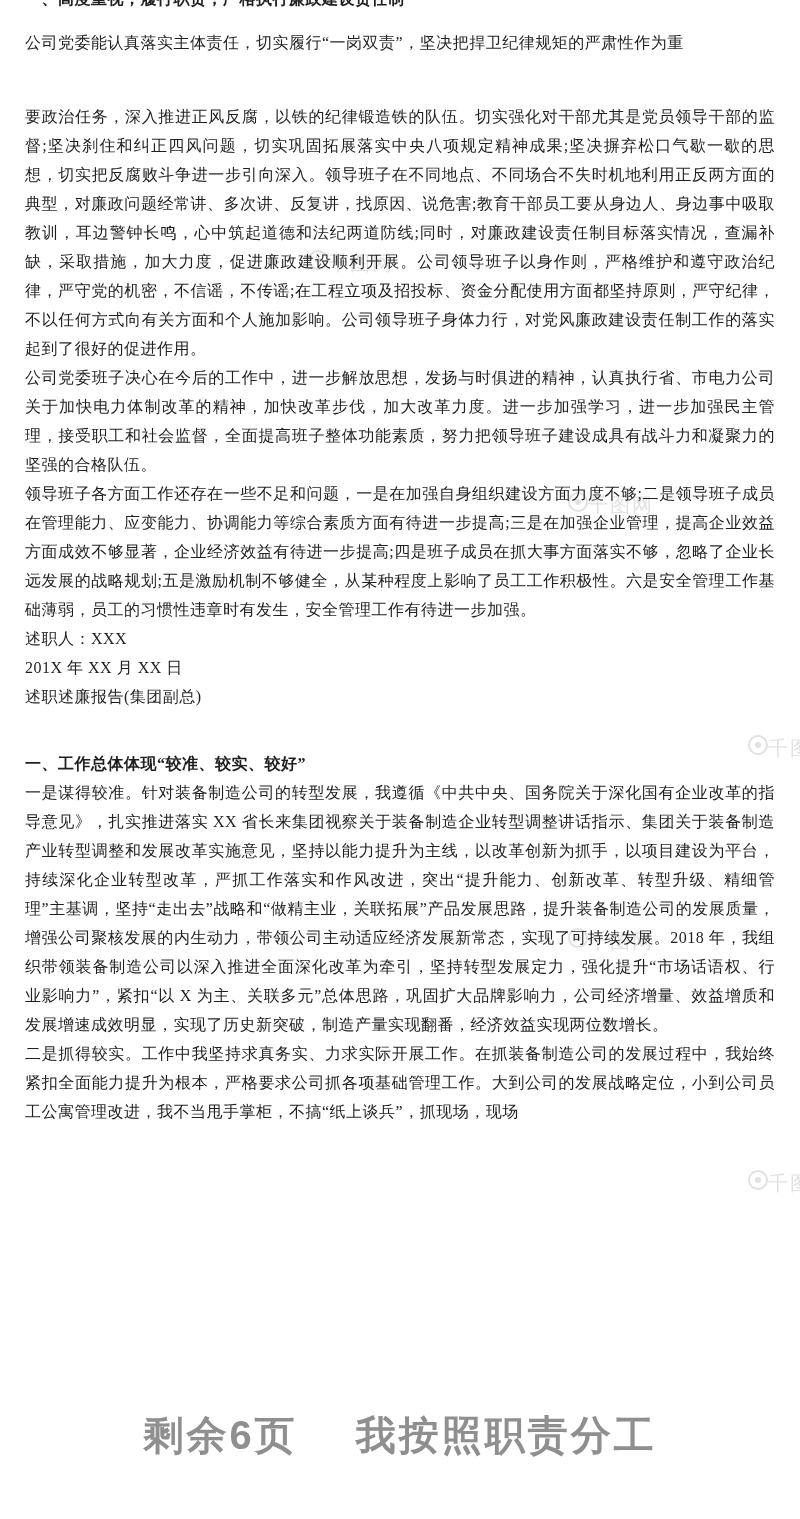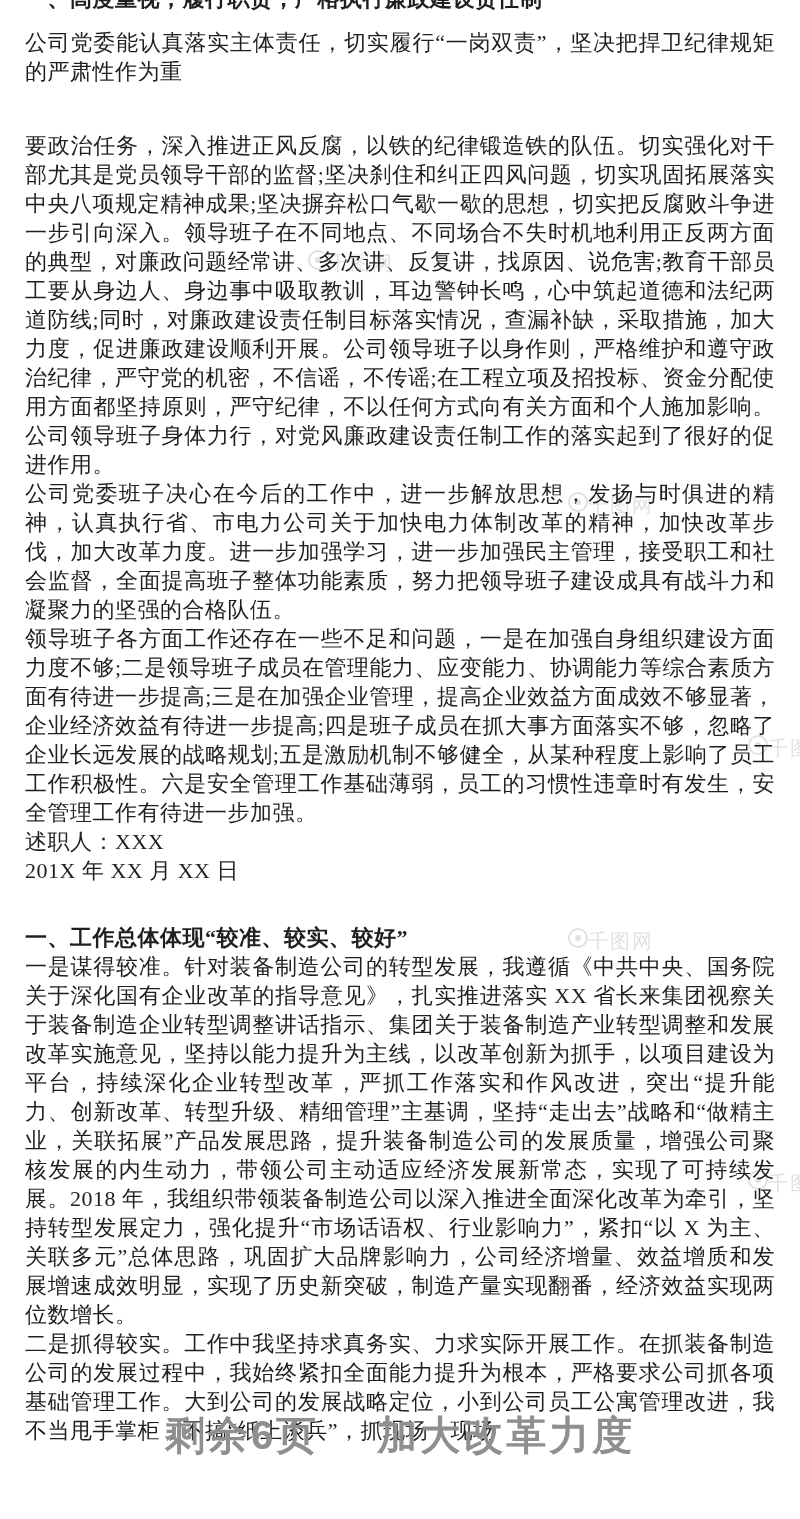--- a/index.html
+++ b/index.html
@@ -46,21 +46,21 @@
     width: 6px; height: 6px;
     border-radius: 50%;
     background: #dcdcdc;
   }
   .page {
     position: relative;
     z-index: 1;
     padding: 0 25px;
   }
   .para {
-    font-size: 22px;
+    font-size: 16px;
     line-height: 29px;
     text-align: justify;
     letter-spacing: 0.5px;
     margin: 0;
   }
   .bold { font-weight: bold; }
   .clip {
     height: 13px;
     overflow: hidden;
   }
@@ -120,26 +120,27 @@
   <p class="para pagegap">要政治任务，深入推进正风反腐，以铁的纪律锻造铁的队伍。切实强化对干部尤其是党员领导干部的监督;坚决刹住和纠正四风问题，切实巩固拓展落实中央八项规定精神成果;坚决摒弃松口气歇一歇的思想，切实把反腐败斗争进一步引向深入。领导班子在不同地点、不同场合不失时机地利用正反两方面的典型，对廉政问题经常讲、多次讲、反复讲，找原因、说危害;教育干部员工要从身边人、身边事中吸取教训，耳边警钟长鸣，心中筑起道德和法纪两道防线;同时，对廉政建设责任制目标落实情况，查漏补缺，采取措施，加大力度，促进廉政建设顺利开展。公司领导班子以身作则，严格维护和遵守政治纪律，严守党的机密，不信谣，不传谣;在工程立项及招投标、资金分配使用方面都坚持原则，严守纪律，不以任何方式向有关方面和个人施加影响。公司领导班子身体力行，对党风廉政建设责任制工作的落实起到了很好的促进作用。</p>
 
   <p class="para">公司党委班子决心在今后的工作中，进一步解放思想，发扬与时俱进的精神，认真执行省、市电力公司关于加快电力体制改革的精神，加快改革步伐，加大改革力度。进一步加强学习，进一步加强民主管理，接受职工和社会监督，全面提高班子整体功能素质，努力把领导班子建设成具有战斗力和凝聚力的坚强的合格队伍。</p>
 
   <p class="para">领导班子各方面工作还存在一些不足和问题，一是在加强自身组织建设方面力度不够;二是领导班子成员在管理能力、应变能力、协调能力等综合素质方面有待进一步提高;三是在加强企业管理，提高企业效益方面成效不够显著，企业经济效益有待进一步提高;四是班子成员在抓大事方面落实不够，忽略了企业长远发展的战略规划;五是激励机制不够健全，从某种程度上影响了员工工作积极性。六是安全管理工作基础薄弱，员工的习惯性违章时有发生，安全管理工作有待进一步加强。</p>
 
   <p class="para">述职人：XXX</p>
 
   <p class="para">201X 年 XX 月 XX 日</p>
 
+  <p class="para">述职述廉报告(集团副总)</p>
 
 
 
   <p class="para bold blank-before">一、工作总体体现“较准、较实、较好”</p>
 
   <p class="para">一是谋得较准。针对装备制造公司的转型发展，我遵循《中共中央、国务院关于深化国有企业改革的指导意见》，扎实推进落实 XX 省长来集团视察关于装备制造企业转型调整讲话指示、集团关于装备制造产业转型调整和发展改革实施意见，坚持以能力提升为主线，以改革创新为抓手，以项目建设为平台，持续深化企业转型改革，严抓工作落实和作风改进，突出“提升能力、创新改革、转型升级、精细管理”主基调，坚持“走出去”战略和“做精主业，关联拓展”产品发展思路，提升装备制造公司的发展质量，增强公司聚核发展的内生动力，带领公司主动适应经济发展新常态，实现了可持续发展。2018 年，我组织带领装备制造公司以深入推进全面深化改革为牵引，坚持转型发展定力，强化提升“市场话语权、行业影响力”，紧扣“以 X 为主、关联多元”总体思路，巩固扩大品牌影响力，公司经济增量、效益增质和发展增速成效明显，实现了历史新突破，制造产量实现翻番，经济效益实现两位数增长。</p>
 
   <p class="para">二是抓得较实。工作中我坚持求真务实、力求实际开展工作。在抓装备制造公司的发展过程中，我始终紧扣全面能力提升为根本，严格要求公司抓各项基础管理工作。大到公司的发展战略定位，小到公司员工公寓管理改进，我不当甩手掌柜，不搞“纸上谈兵”，抓现场，现场</p>
 
 </div>
 
 <div class="footer-notice">
-  <span class="notice-remaining">剩余6页</span><span class="notice-action">加大改革力度</span>
+  <span class="notice-remaining">剩余6页</span><span class="notice-action">我按照职责分工</span>
 </div>
 
 </body></html>

